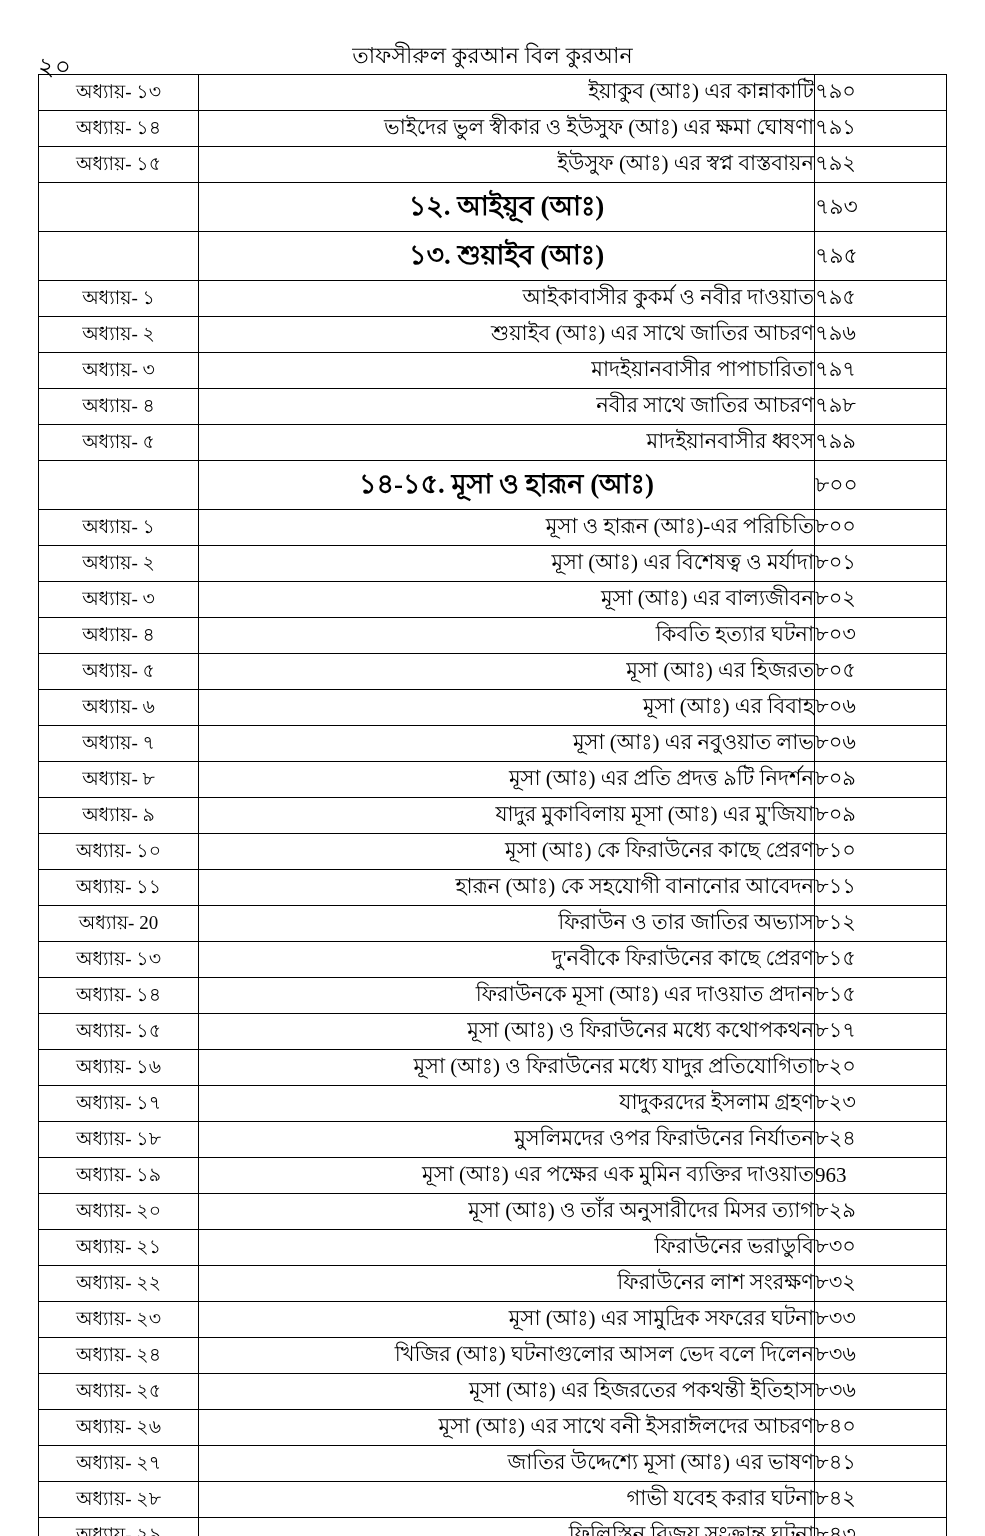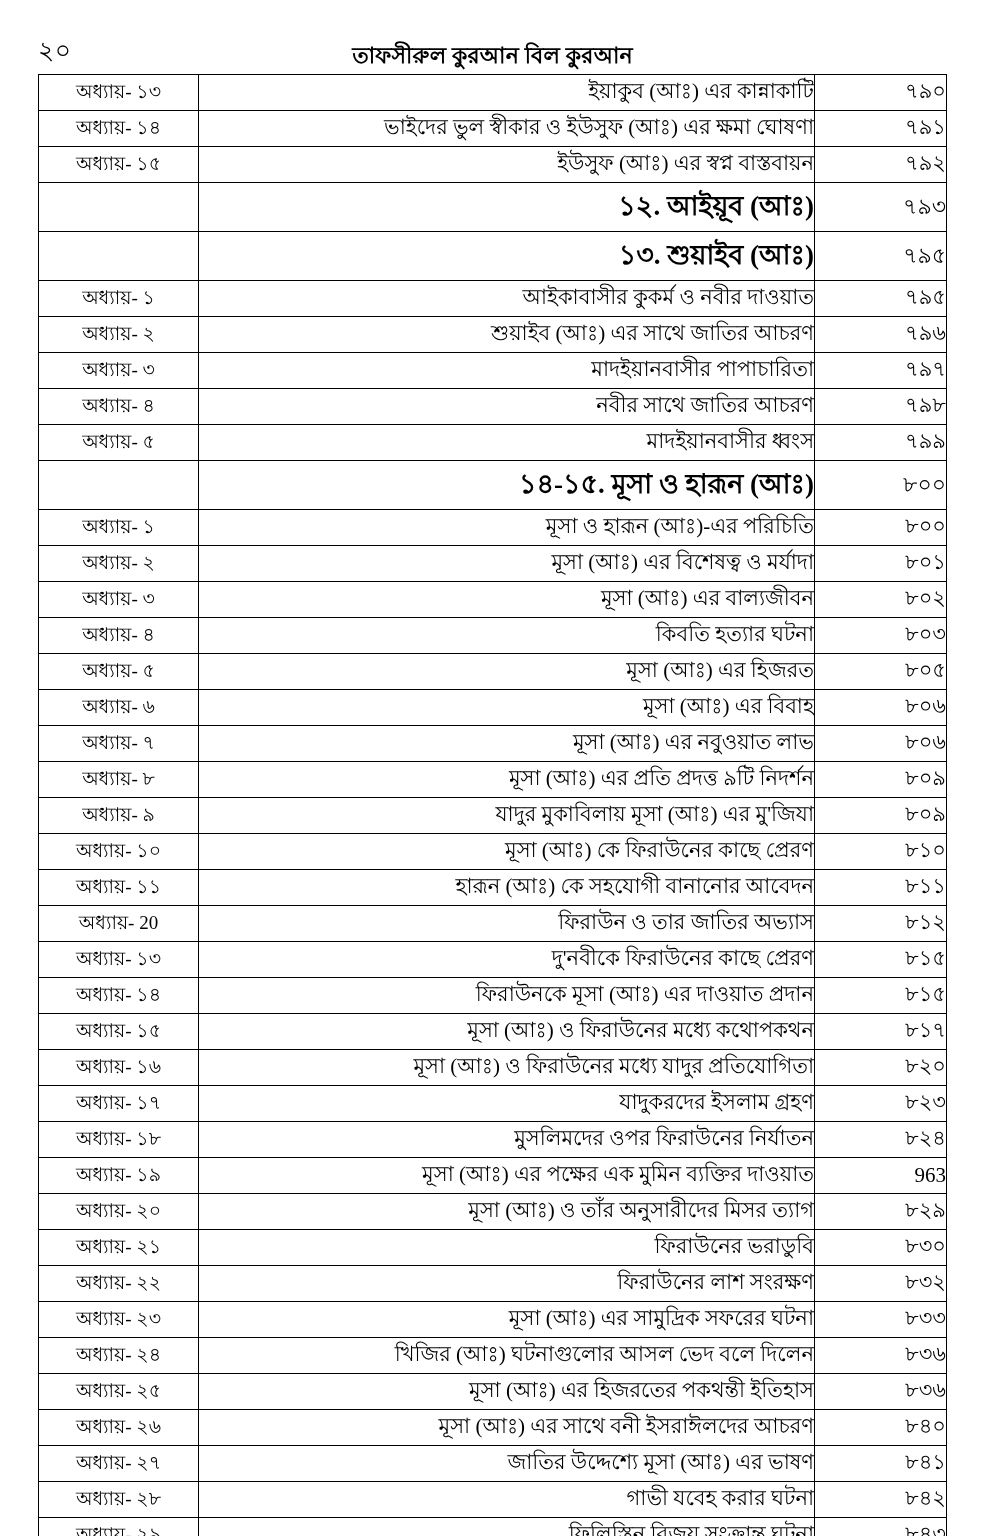--- a/index.html
+++ b/index.html
@@ -26,29 +26,30 @@
     height: 40px;
     display: flex;
     align-items: flex-start;
   }
   .page-number {
     font-size: 25px;
     line-height: 1;
     padding-top: 8px;
     width: 120px;
     letter-spacing: 0.5px;
+    margin-top: 16px;
   }
   .header-title {
     position: absolute;
     left: 0;
     right: 0;
     top: 8px;
     text-align: center;
     font-size: 22px;
-    font-weight: bold;
+    font-weight: normal;
     letter-spacing: 0.2px;
   }
   table.toc {
     width: 100%;
     border-collapse: collapse;
     table-layout: fixed;
     margin-top: 4px;
   }
   table.toc td {
     border: 1.5px solid #000;
@@ -67,29 +68,29 @@
     white-space: nowrap;
   }
   .cell-title {
     text-align: right;
     font-size: 21px;
     padding: 2px 6px 2px 14px;
     white-space: nowrap;
     overflow: hidden;
   }
   .cell-page {
-    text-align: right;
+    text-align: left;
     font-size: 21px;
     padding: 2px 4px;
   }
   tr.section td {
     height: 48px;
   }
   tr.section .cell-title {
-    text-align: right;
+    text-align: center;
     font-size: 27px;
     font-weight: bold;
     padding-left: 0;
   }
   tr.section .cell-page {
     font-size: 22px;
   }
   tr.section .cell-chap {
     font-size: 19px;
   }

